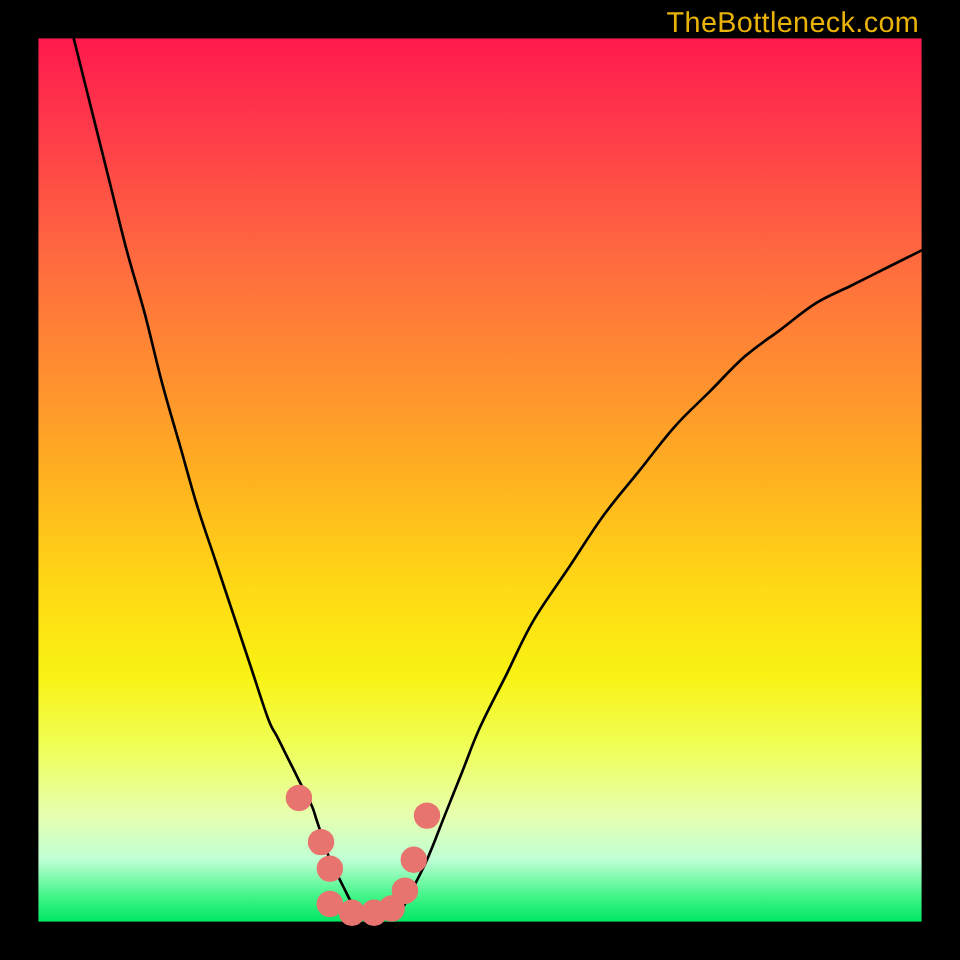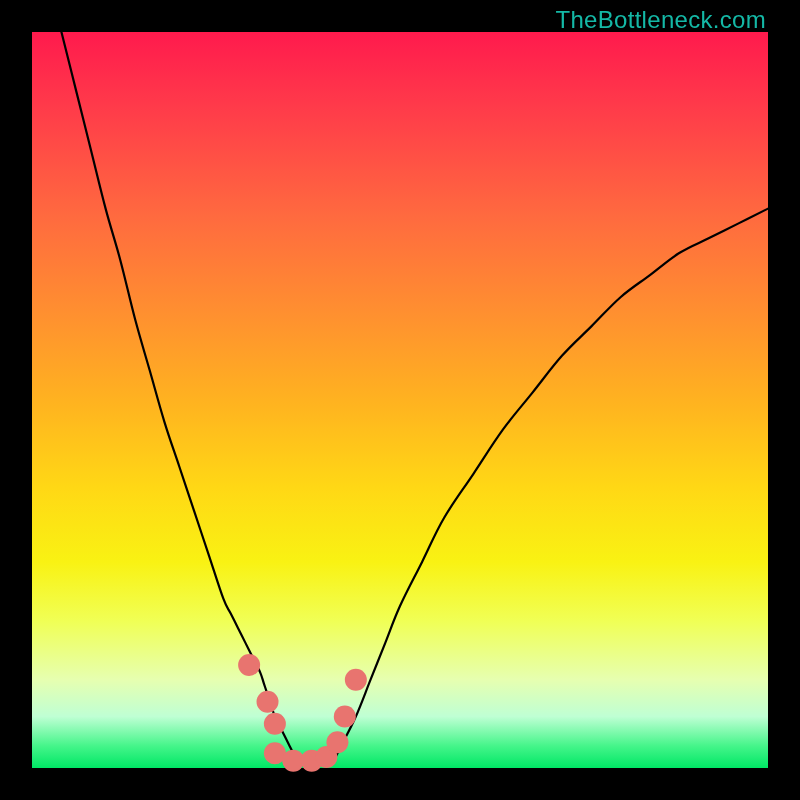--- a/index.html
+++ b/index.html
@@ -38,21 +38,21 @@
       #45f58a 97%,
       #00e765 100%
     );
   }
   .watermark {
     position: absolute;
     top: 6px;
     right: 34px;
     font-family: Arial, Helvetica, sans-serif;
     font-size: 24px;
-    color: #14b8a6;
+    color: #eab308;
     letter-spacing: 0.3px;
     user-select: none;
   }
   svg.curve {
     position: absolute;
     top: 0;
     left: 0;
     width: 736px;
     height: 736px;
     overflow: visible;

